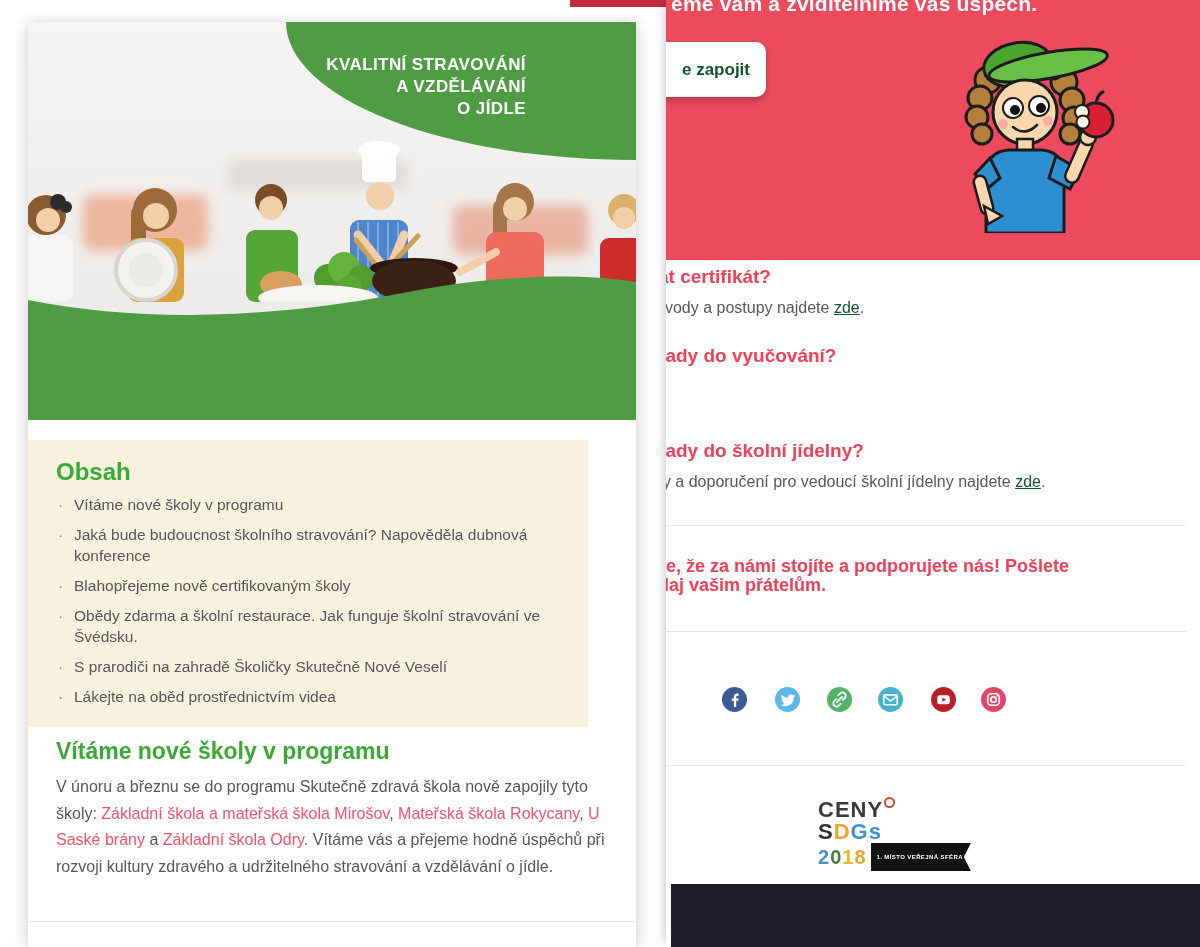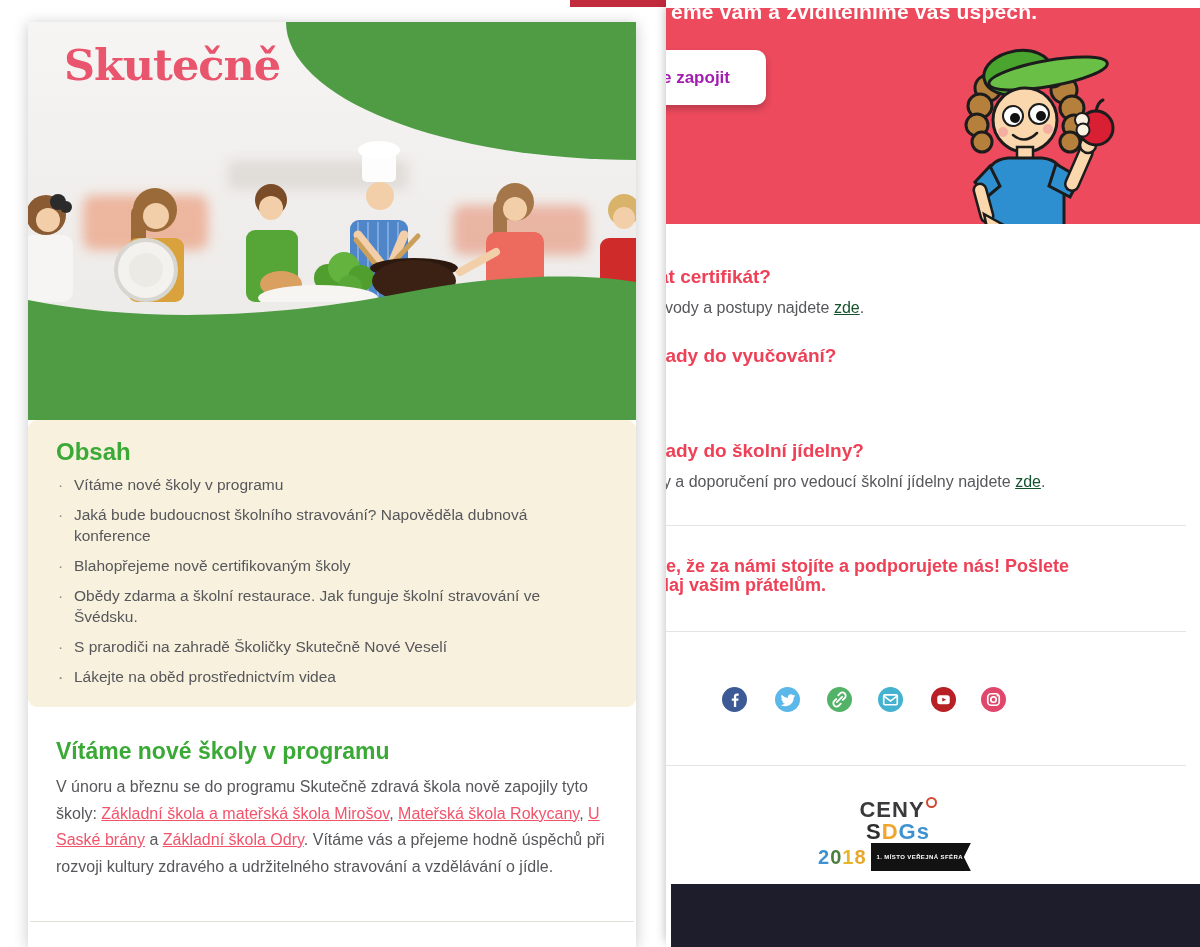--- a/index.html
+++ b/index.html
@@ -15,79 +15,83 @@
         font-size:43px;line-height:42px;letter-spacing:-1px;}
   .brand1{top:22px;color:#e8556d;}
   .brand2{top:64px;color:#3f9e3a;}
   .badge{position:absolute;right:0;top:0;width:350px;height:138px;background:#4f9c44;
         border-bottom-left-radius:100% 100%;}
   .badge-text{position:absolute;top:32px;right:110px;text-align:right;color:#fff;
         font-weight:bold;font-size:17px;line-height:22px;letter-spacing:.4px;}
   .photo-svg{position:absolute;left:0;top:118px;}
   .wave-svg{position:absolute;left:0;top:248px;}
 
-  .toc{position:absolute;left:0;top:398px;width:608px;height:287px;background:#f7f1de;border-radius:9px;}
+  .toc{position:absolute;left:0;top:418px;width:560px;height:287px;background:#f7f1de;}
   .toc-title{position:absolute;left:28px;top:18px;font-size:24px;font-weight:bold;color:#3aa935;}
   .toc-list{position:absolute;left:28px;top:54px;width:530px;margin:0;padding:0;list-style:none;}
   .toc-list li{position:relative;padding-left:18px;width:520px;font-size:15.5px;line-height:21px;
         color:#57575b;margin-bottom:9px;}
   .toc-list li .dot{position:absolute;left:2px;top:0;color:#8a8a8a;}
 
   .welcome-title{position:absolute;left:28px;top:716px;font-size:23px;font-weight:bold;color:#3aa935;}
   .welcome-p{position:absolute;left:28px;top:752px;width:556px;font-size:16px;line-height:26.5px;color:#57575b;}
-  a.lnk{color:#f2536b;text-decoration:underline;cursor:pointer;text-align:center;}
+  a.lnk{color:#f2536b;cursor:pointer;text-align:center;}
   .hr-left{position:absolute;left:2px;right:2px;top:899px;height:1px;background:#e2dfda;}
 
   
   .topbar{position:absolute;left:570px;top:0;width:104px;height:7px;background:#c12b3c;}
 
   
   .rightpanel{position:absolute;left:666px;top:0;width:534px;height:947px;background:#fff;
         overflow:hidden;box-shadow:-5px 0 10px -5px rgba(0,0,0,.28);}
-  .hero{position:absolute;left:0;top:8px;width:534px;height:216px;background:#ed4a5e;overflow:hidden;}
+  .hero{position:absolute;left:0;top:0;width:534px;height:260px;background:#ed4a5e;overflow:hidden;}
   .hero-headline{position:absolute;left:5px;top:-8px;color:#ffffff;font-weight:bold;font-size:21px;
         letter-spacing:.2px;white-space:nowrap;}
   .hero-btn{position:absolute;left:-28px;top:42px;width:128px;height:55px;background:#fff;
         border:none;border-radius:10px;box-shadow:0 4px 7px rgba(0,0,0,.22);
         font-family:"Liberation Sans",sans-serif;
-        color:#a21caf;font-weight:bold;font-size:17px;text-align:right;padding:0 36px 0 0;
+        color:#14532d;font-weight:bold;font-size:17px;text-align:right;padding:0 16px 0 0;
         line-height:55px;cursor:pointer;}
   .boy-svg{position:absolute;left:258px;top:24px;}
 
   .rs-h{position:absolute;color:#ee4056;font-size:19px;font-weight:bold;white-space:nowrap;}
   .rs-p{position:absolute;color:#56575a;font-size:16px;white-space:nowrap;}
   a.zde{color:#14532d;text-decoration:underline;cursor:pointer;}
   .hr-right{position:absolute;left:0;width:520px;height:1px;background:#e4e4e4;}
   .note{position:absolute;color:#ee4056;font-size:18px;font-weight:bold;white-space:nowrap;}
 
   .soc{position:absolute;top:687px;width:25px;height:25px;border-radius:50%;cursor:pointer;}
   .soc svg{position:absolute;left:0;top:0;}
 
-  .award{position:absolute;left:152px;top:797px;width:160px;text-align:center;}
+  .award{position:absolute;left:152px;top:797px;width:160px;}
   .aw1{font-size:22px;font-weight:bold;letter-spacing:1px;color:#3a3a3c;line-height:22px;}
   .aw-ring{display:inline-block;width:7px;height:7px;border:2px solid #cf4a33;border-radius:50%;
         vertical-align:9px;margin-left:1px;}
   .aw2{font-size:22px;font-weight:bold;letter-spacing:1px;line-height:22px;}
   .aw3{font-size:20px;font-weight:bold;letter-spacing:1px;line-height:20px;display:flex;align-items:center;}
   .ribbon{display:inline-block;margin-left:4px;background:#121212;color:#fff;font-size:6px;
         font-weight:bold;letter-spacing:.4px;padding:4px 8px 4px 6px;
         clip-path:polygon(0 0,100% 0,93% 50%,100% 100%,0 100%);white-space:nowrap;}
   .rfooter{position:absolute;left:5px;top:884px;right:0;bottom:0;background:#1e1d2b;}
 </style>
 </head>
 <body>
 
 <div class="stage">
 
   <div class="card">
 
     <div class="card-header">
-      <div class="brand brand1">Skutečně</div>
 
       <div class="badge"></div>
+      <div class="badge-text">
+        <div>KVALITNÍ STRAVOVÁNÍ</div>
+        <div>A VZDĚLÁVÁNÍ</div>
+        <div>O JÍDLE</div>
+      </div>
 
       <svg class="photo-svg" width="608" height="162" viewBox="0 0 608 162">
         <defs>
             <filter id="blr">
               <feGaussianBlur stdDeviation="6"></feGaussianBlur>
             </filter>
           </defs>
         <g filter="url(#blr)">
           <rect x="55" y="55" width="125" height="55" rx="10" fill="#e8713f" opacity="0.45"></rect>
           <rect x="425" y="65" width="135" height="50" rx="10" fill="#e0603a" opacity="0.4"></rect>

